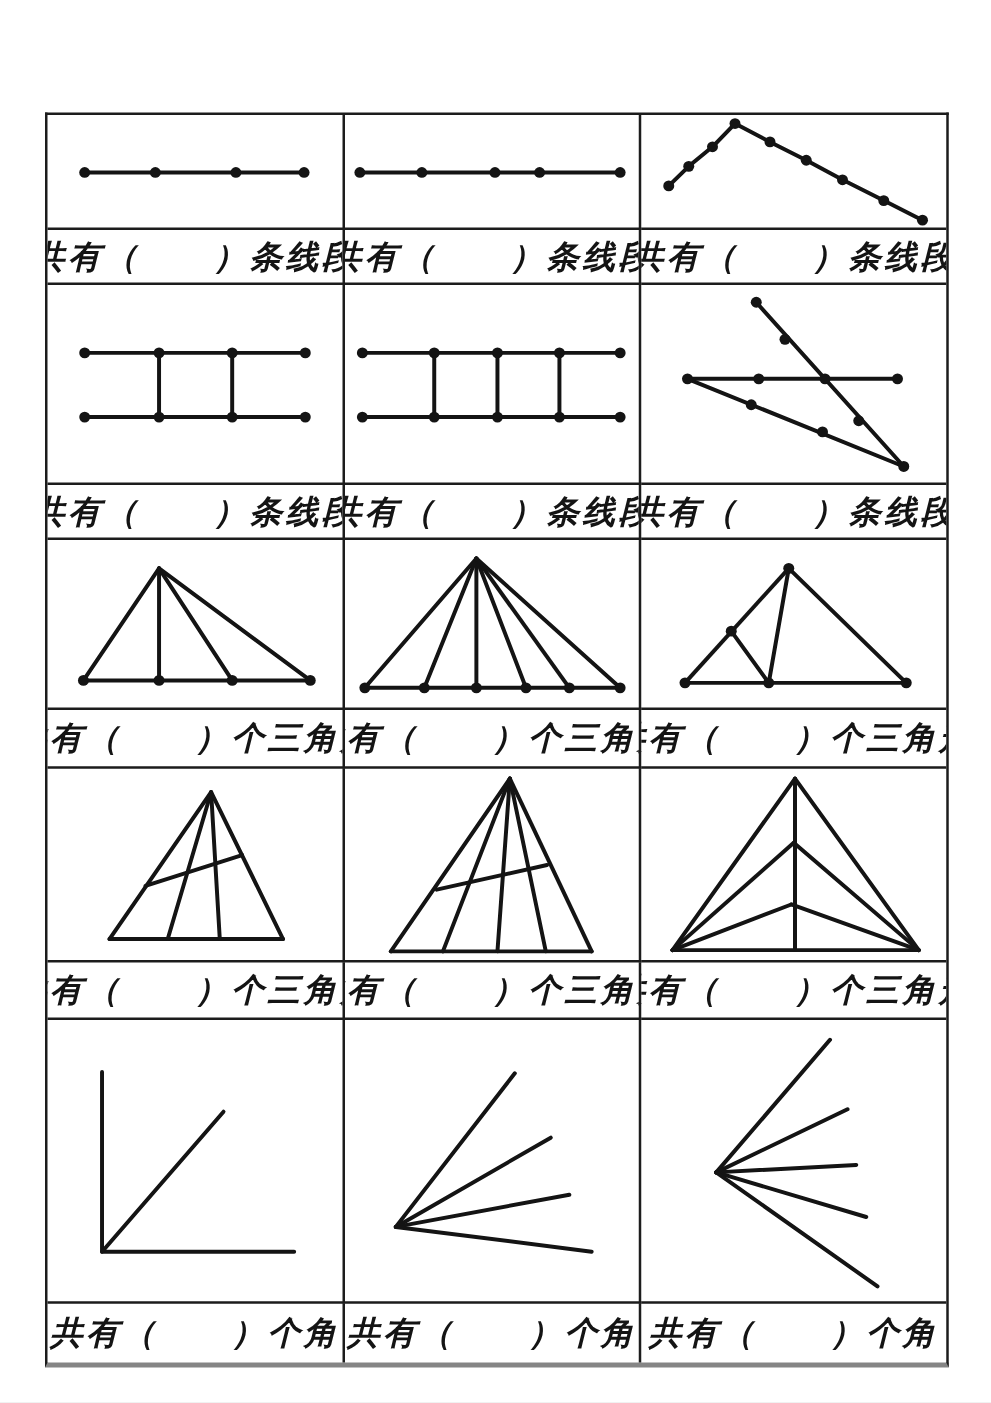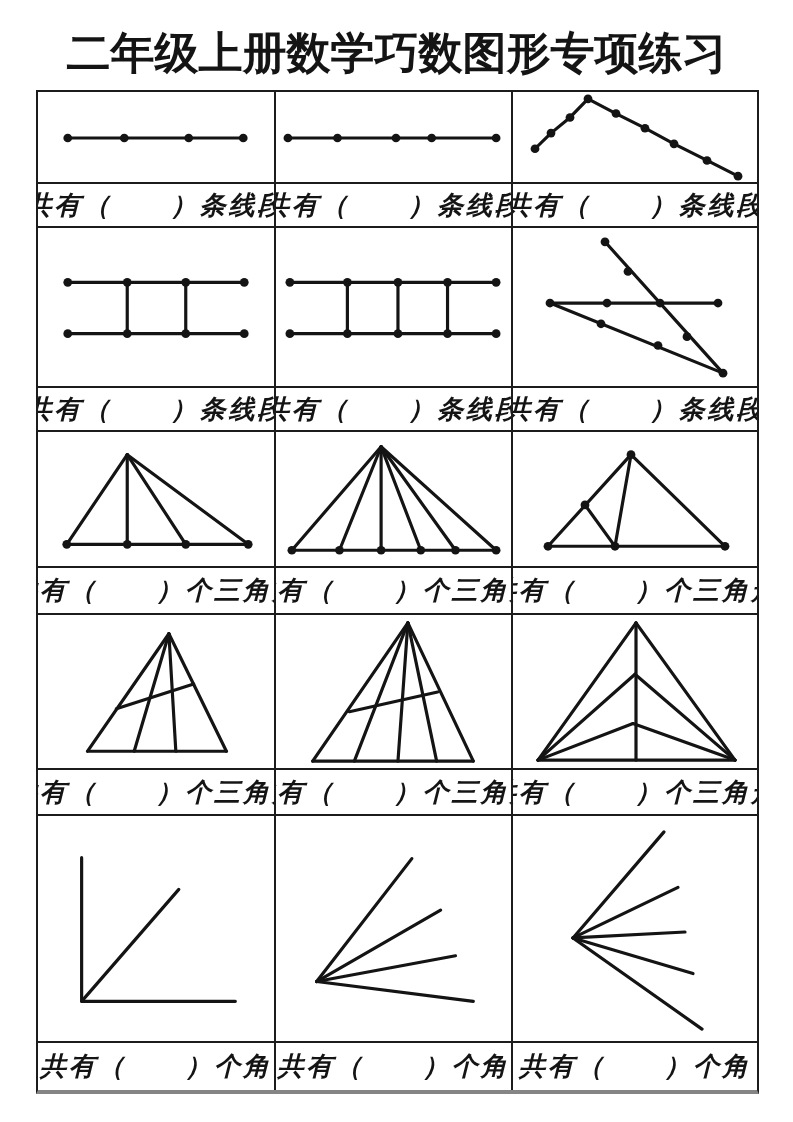--- a/index.html
+++ b/index.html
@@ -49,21 +49,20 @@
     font-size:26px;
     letter-spacing:3px;
     color:var(--ink,#111);
     white-space:nowrap;
   }
 </style>
 </head>
 <body>
 
 <div class="page">
-  <h1 class="title">二年级上册数学巧数图形专项练习</h1>
 
   <div class="table">
 
     <div class="cell fig c1">
         <svg preserveAspectRatio="none" viewBox="38 92 238 92">
           <polyline points="68,139 245,139" fill="none" stroke="#141414" stroke-width="3.2" stroke-linecap="round" stroke-linejoin="round"></polyline>
           <circle cx="68" cy="139" r="4.4" fill="#141414"></circle>
           <circle cx="125" cy="139" r="4.4" fill="#141414"></circle>
           <circle cx="190" cy="139" r="4.4" fill="#141414"></circle>
           <circle cx="245" cy="139" r="4.4" fill="#141414"></circle>

